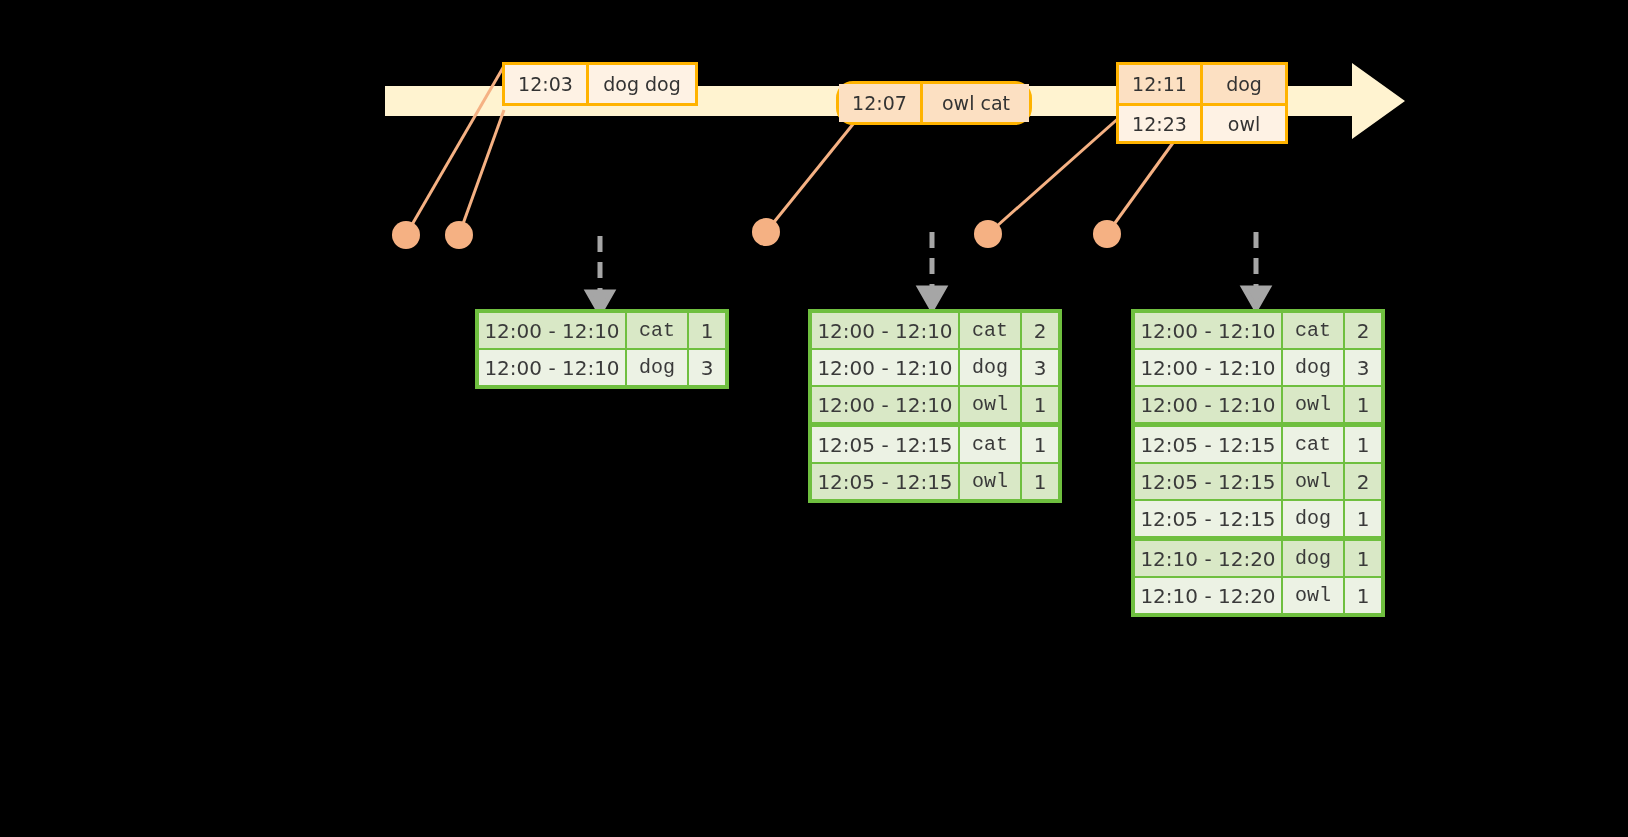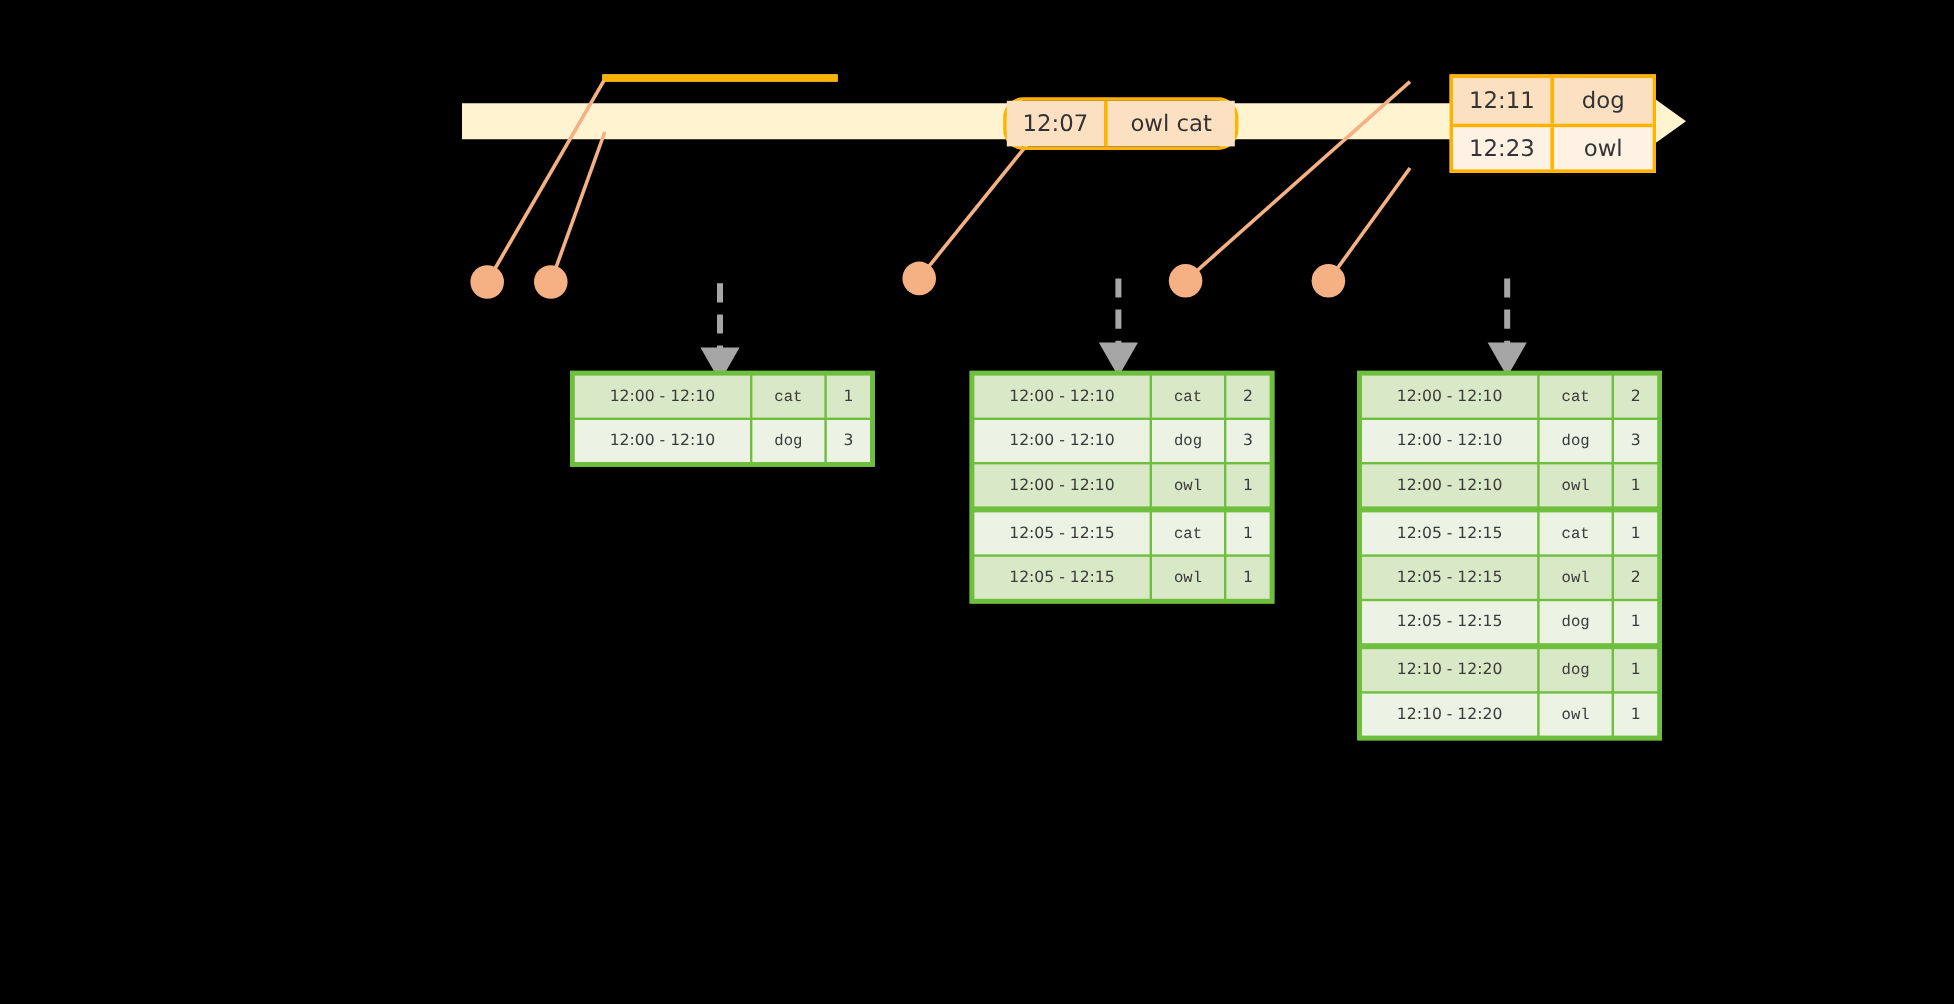--- a/index.html
+++ b/index.html
@@ -59,21 +59,21 @@
     display: flex;
     height: 35px;
     gap: 2px;
   }
   .rt-row.shade-a .rt-cell { background: #D9E8C6; }
   .rt-row.shade-b .rt-cell { background: #ECF2E4; }
   .rt-cell {
     display: flex;
     align-items: center;
     justify-content: center;
-    font-size: 13px;
+    font-size: 20px;
     color: #3a3a3a;
     white-space: nowrap;
   }
   .rt-win  { width: 146px; }
   .rt-key  { width: 60px; font-family: Liberation Mono, monospace; }
   .rt-cnt  { width: 36px; }
 
   
   .t1 .rt-win { width: 146px; } .t1 .rt-key { width: 60px; } .t1 .rt-cnt { width: 36px; }
   .t2 .rt-win { width: 146px; } .t2 .rt-key { width: 60px; } .t2 .rt-cnt { width: 36px; }
@@ -104,30 +104,34 @@
       <line x1="600" y1="236" x2="600" y2="292" stroke-dasharray="16 10"></line>
       <polygon points="588,292 612,292 600,313"></polygon>
       <line x1="932" y1="232" x2="932" y2="288" stroke-dasharray="16 10"></line>
       <polygon points="920,288 944,288 932,309"></polygon>
       <line x1="1256" y1="232" x2="1256" y2="288" stroke-dasharray="16 10"></line>
       <polygon points="1244,288 1268,288 1256,309"></polygon>
     </g>
   </svg>
 
   <div class="event-group" style="left:502px; top:62px; width:196px;">
+    <div class="event-row shade-b">
+      <span class="ev-time">12:03</span>
+      <span class="ev-words">dog dog</span>
+    </div>
   </div>
 
   <div class="event-group" style="left:836px; top:81px; width:196px;border-radius:17px;">
     <div class="event-row shade-a">
       <span class="ev-time">12:07</span>
       <span class="ev-words">owl cat</span>
     </div>
   </div>
 
-  <div class="event-group" style="left:1208px; top:62px; width:172px;">
+  <div class="event-group" style="left:1116px; top:62px; width:172px;">
     <div class="event-row shade-a">
       <span class="ev-time">12:11</span>
       <span class="ev-words">dog</span>
     </div>
     <div class="event-row shade-b">
       <span class="ev-time">12:23</span>
       <span class="ev-words">owl</span>
     </div>
   </div>
 

